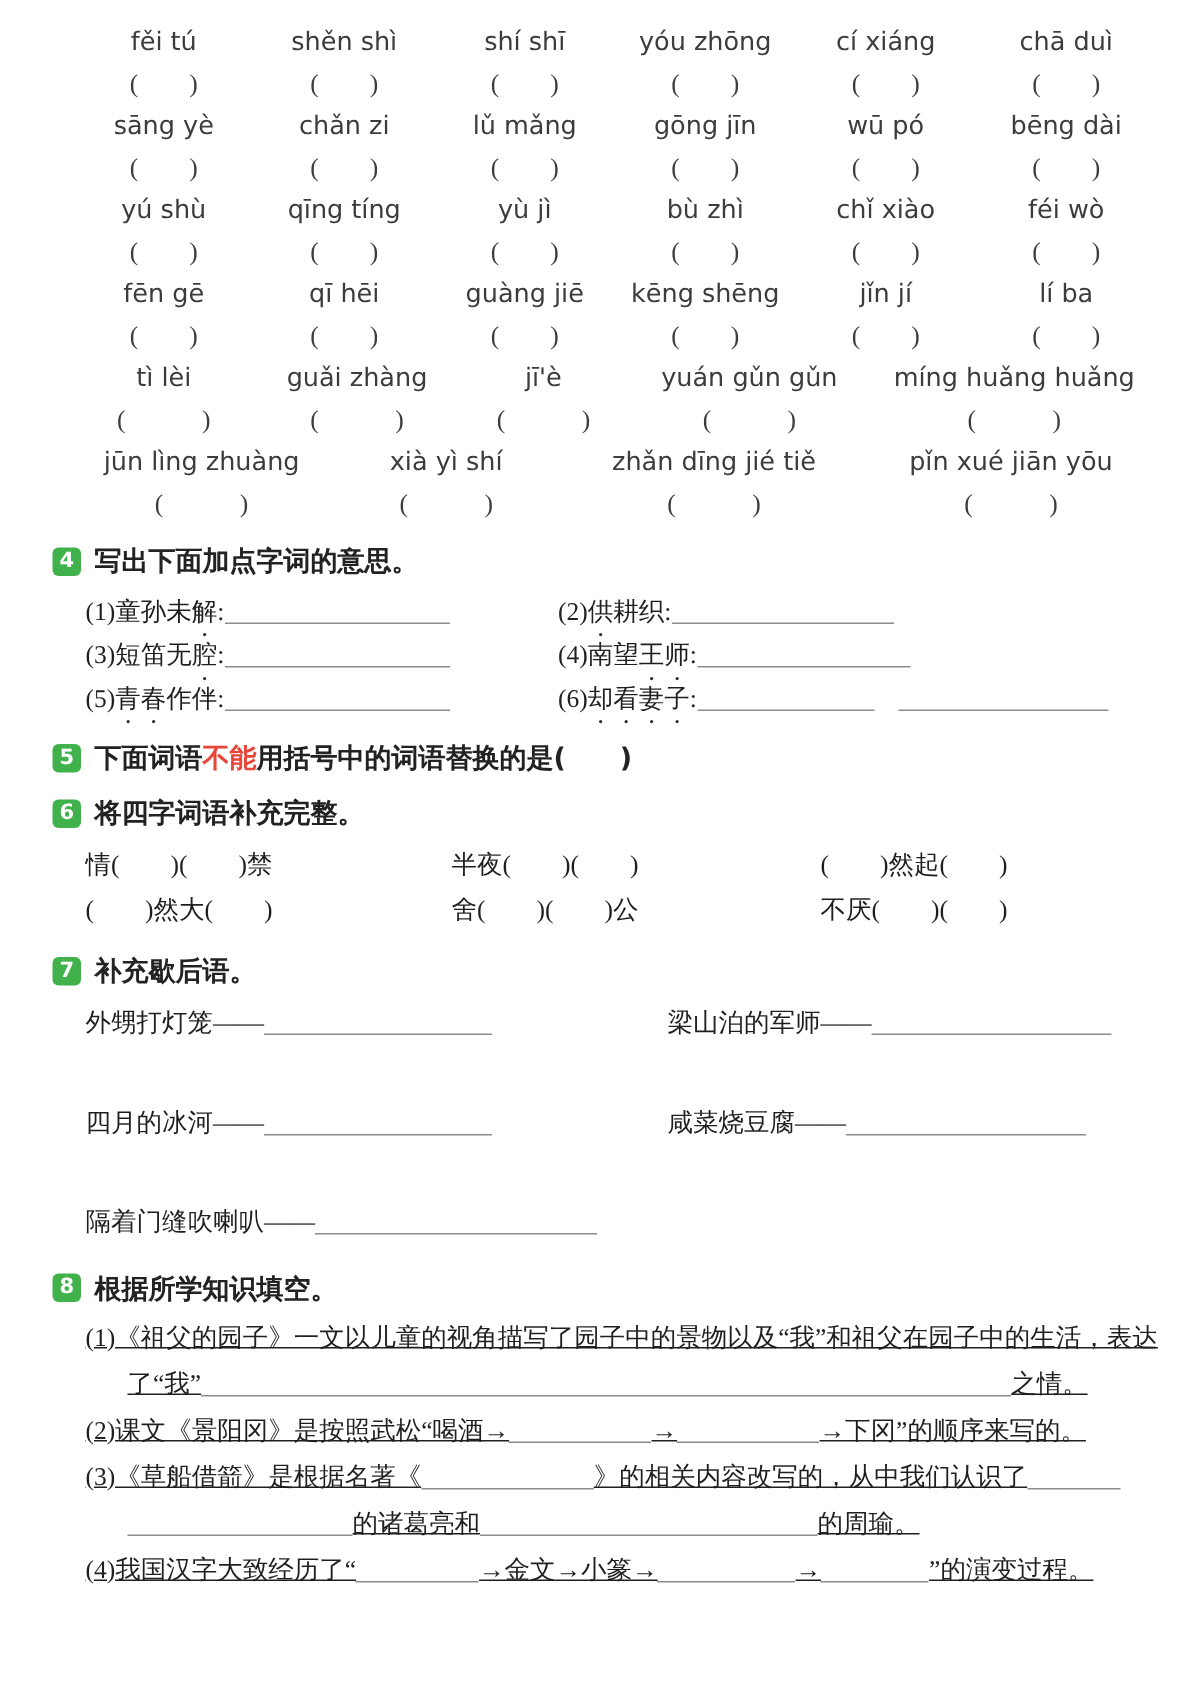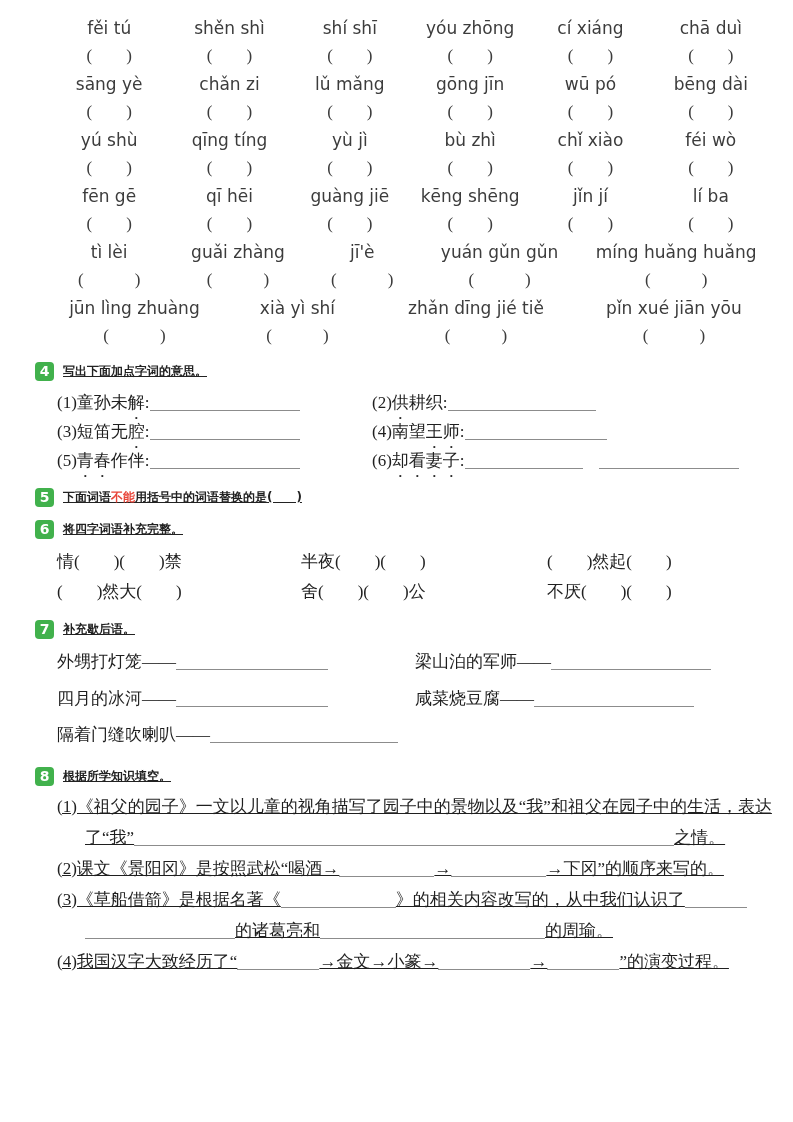--- a/index.html
+++ b/index.html
@@ -23,21 +23,21 @@
   .section{margin-top:13px;}
   .sec-head{display:flex;align-items:center;}
   .badge{
     flex:0 0 auto;width:19px;height:19px;border-radius:4px;background:#41b14c;
     color:#fff;text-align:center;margin-right:9px;
     font-family:"DejaVu Sans","Liberation Sans",sans-serif;
     font-weight:700;font-size:14px;line-height:19px;
   }
   .sec-title{
     font-family:"DejaVu Sans","Liberation Sans",sans-serif;
-    font-weight:700;font-size:12px;color:#222;white-space:pre;text-decoration:underline;
+    font-weight:700;font-size:18px;color:#222;white-space:pre;
   }
   .sec-title .red{color:#e8463a;}
   .indent{padding-left:22px;}
 
   
   .blank{display:inline-block;border-bottom:1px solid #8c8c8c;height:0.95em;vertical-align:-3px;}
   .gapseg{display:inline-block;}
   .seg{white-space:pre-wrap;}
 
   
@@ -47,21 +47,21 @@
     bottom:-0.62em;font-size:9px;color:#2a2a2a;line-height:1;
   }
 
   
   .s4-grid{display:grid;grid-template-columns:315px 1fr;margin-top:7px;font-size:17px;line-height:29px;}
   
   .s5-options{display:flex;justify-content:space-between;margin-top:9px;font-size:17px;line-height:24px;white-space:pre;}
   
   .s6-grid{display:grid;grid-template-columns:244px 246px 1fr;margin-top:8px;font-size:17px;line-height:30px;white-space:pre;}
   
-  .s7-grid{display:grid;grid-template-columns:358px 1fr;margin-top:5px;font-size:17px;line-height:36.5px;}
+  .s7-grid{display:grid;grid-template-columns:358px 1fr;margin-top:5px;font-size:17px;line-height:36.5px;gap:30px;}
   
   .s8-list{margin-top:5px;font-size:17px;line-height:31px;}
   .s8-item{padding-left:28px;text-indent:-28px;text-decoration:underline;}
 </style>
 </head>
 <body>
 
 <div class="page">
 
   <div class="pinyin-block">

